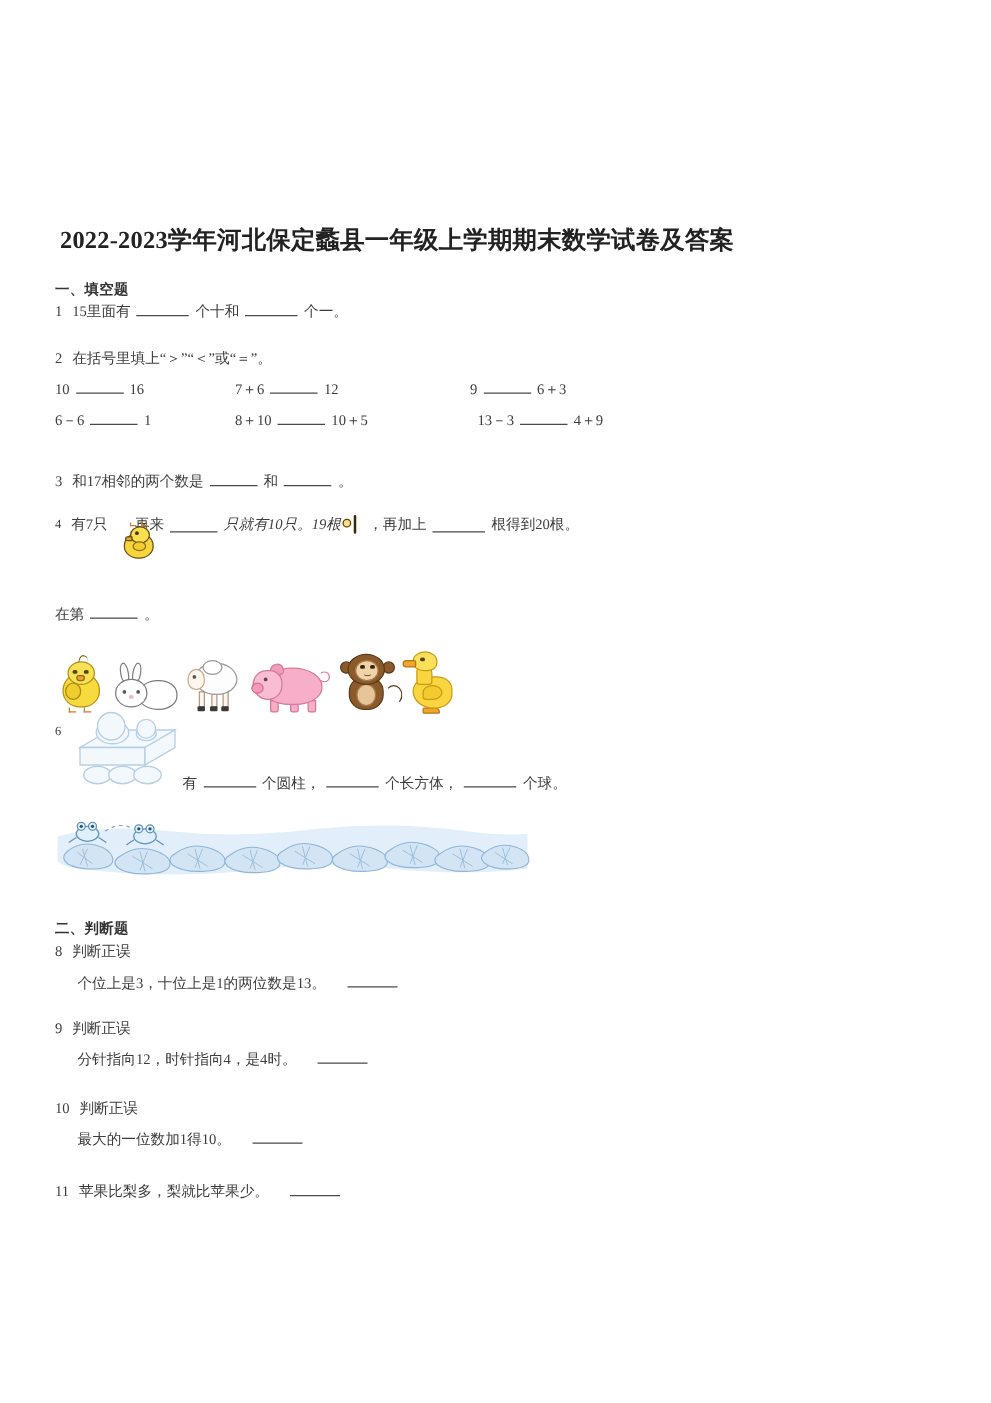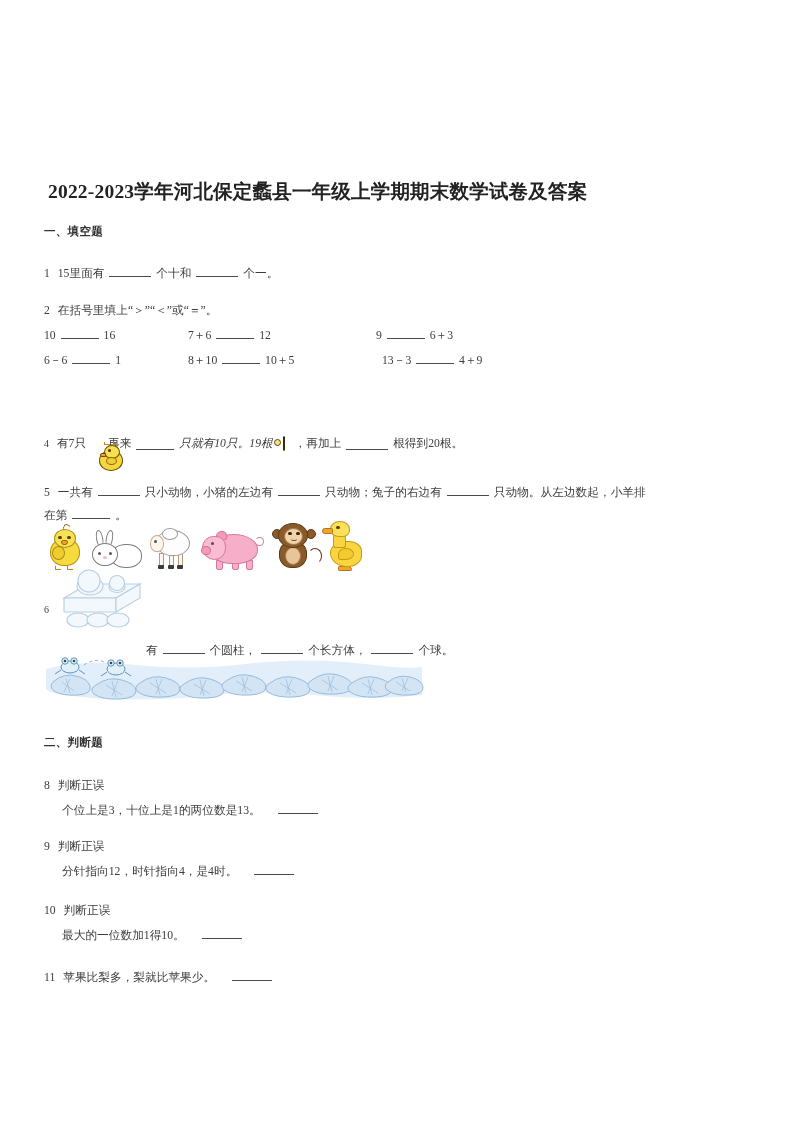--- a/index.html
+++ b/index.html
@@ -35,21 +35,20 @@
     font-weight: bold;
     color: #333;
     letter-spacing: .3px;
   }
   .q {
     position: absolute;
     font-size: 11.7px;
     color: #3d3d3d;
     line-height: 1.55;
     white-space: nowrap;
-    margin-top: 24px;
   }
   .q .num { margin-right: 5px; }
   .blank {
     display: inline-block;
     border-bottom: 1px solid #4a4a4a;
     vertical-align: baseline;
     height: 0.95em;
     margin: 0 2px;
   }
   .b-lg { width: 42px; }
@@ -259,20 +258,28 @@
     <span>8＋10</span>
     <span class="blank b-md"></span>
     <span>10＋5</span>
   </div>
   <div class="q" style="left:382px; top:328px;">
     <span>13－3</span>
     <span class="blank b-md"></span>
     <span>4＋9</span>
   </div>
 
+  <div class="q" style="left:44px; top:377px;">
+    <span class="num">3</span>
+    <span>和17相邻的两个数是</span>
+    <span class="blank b-md"></span>
+    <span>和</span>
+    <span class="blank b-md"></span>
+    <span>。</span>
+  </div>
 
   <div class="q" style="left:44px; top:406px; line-height:28px;">
     <span class="num" style="vertical-align:top; font-size:10px;">4</span>
     <span style="vertical-align:middle;">有7只</span>
     <span class="inline-ico" style="margin:0 8px;">
       <span class="chick">
         <span class="tuft"></span>
         <span class="body"></span>
         <span class="head"></span>
         <span class="beak"></span>
@@ -286,30 +293,20 @@
     <span class="blank b-md" style="vertical-align:middle;"></span>
     <span style="vertical-align:middle;font-style:italic;">只就有10只。19根</span>
     <span class="inline-ico" style="margin:0 7px;">
       <span class="stick"></span>
     </span>
     <span style="vertical-align:middle;">，再加上</span>
     <span class="blank b-lg" style="vertical-align:middle;"></span>
     <span style="vertical-align:middle;">根得到20根。</span>
   </div>
 
-  <div class="q" style="left:44px; top:460px;">
-    <span class="num">5</span>
-    <span>一共有</span>
-    <span class="blank b-lg"></span>
-    <span>只小动物，小猪的左边有</span>
-    <span class="blank b-lg"></span>
-    <span>只动物；兔子的右边有</span>
-    <span class="blank b-lg"></span>
-    <span>只动物。从左边数起，小羊排</span>
-  </div>
   <div class="q" style="left:44px; top:483px;">
     <span>在第</span>
     <span class="blank b-md"></span>
     <span>。</span>
   </div>
 
   <div class="animals">
     <span class="animal a-chick">
       <span class="tf"></span>
         <span class="bd"></span>

